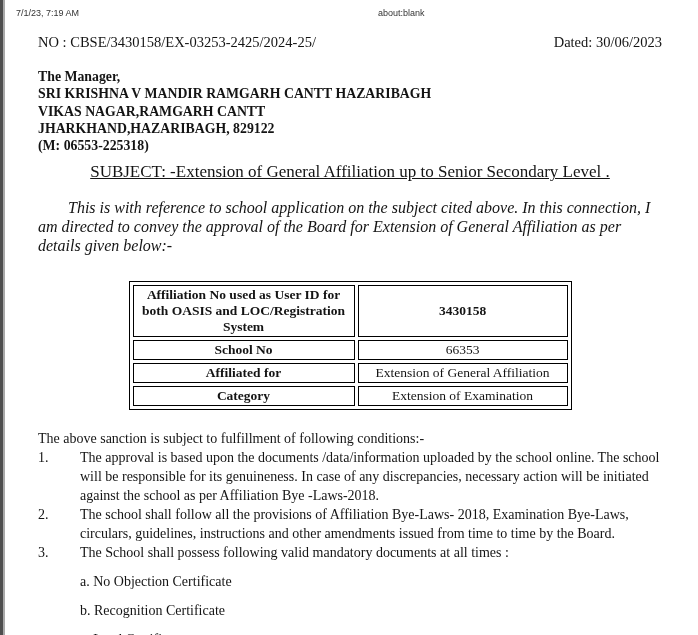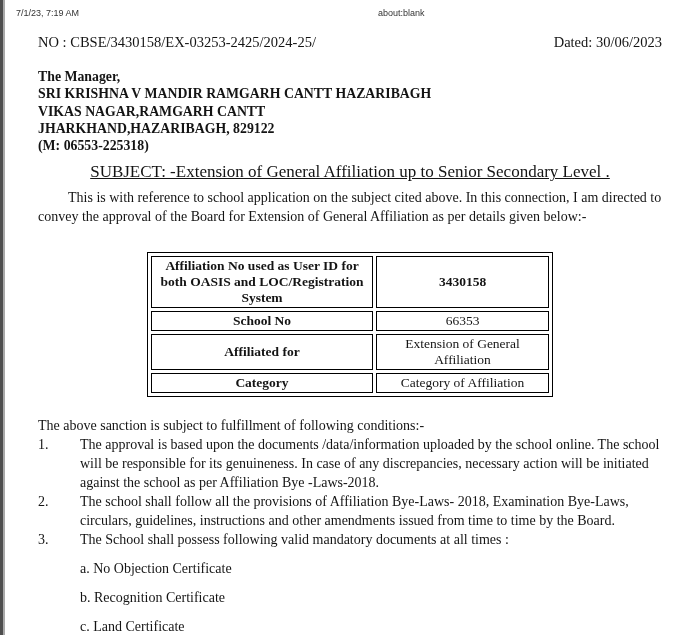--- a/index.html
+++ b/index.html
@@ -40,40 +40,41 @@
   }
   .subject {
     margin-top:9px;
     text-align:center;
     font-weight:normal;
     text-decoration:underline;
     font-size:17px;
     line-height:18px;
   }
   .intro {
-    margin-top:7px;
-    font-size:14px; line-height:19px;
+    margin-top:17px;
+    font-size:16px; line-height:19px;
     text-indent:30px;
+    font-style:italic;
   }
   .details-table {
     margin:26px auto 0;
     border-collapse:separate;
     border-spacing:3px;
     border:1px solid #000;
   }
   .details-table td {
     border:1px solid #000;
     text-align:center;
     vertical-align:middle;
     font-size:13.5px;
     line-height:16px;
     padding:1px 6px;
   }
   .details-table td.label { font-weight:bold; width:222px; }
-  .details-table td.value { width:173px; }
+  .details-table td.value { width:210px; }
   .details-table td.value.bold { font-weight:bold; }
   .sanction {
     margin-top:19px;
     font-size:14px; line-height:19px;
   }
   .cond { display:flex; font-size:14px; line-height:19px; }
   .cond-num { flex:none; width:42px; }
   .cond-text { flex:1; }
   .docs { margin-top:7px; margin-left:42px; }
   .doc { font-size:14px; line-height:19px; margin-top:10px; }
@@ -117,21 +118,21 @@
         <tr>
           <td class="label">School No</td>
           <td class="value">66353</td>
         </tr>
         <tr>
           <td class="label">Affiliated for</td>
           <td class="value">Extension of General Affiliation</td>
         </tr>
         <tr>
           <td class="label">Category</td>
-          <td class="value">Category of Affiliation</td>
+          <td class="value">Extension of Examination</td>
         </tr>
       </tbody>
     </table>
 
     <div class="sanction">The above sanction is subject to fulfillment of following conditions:-</div>
 
     <div>
       <div class="cond">
         <span class="cond-num">1.</span>
         <span class="cond-text">The approval is based upon the documents /data/information uploaded by the school online. The school will be responsible for its genuineness. In case of any discrepancies, necessary action will be initiated against the school as per Affiliation Bye -Laws-2018.</span>

